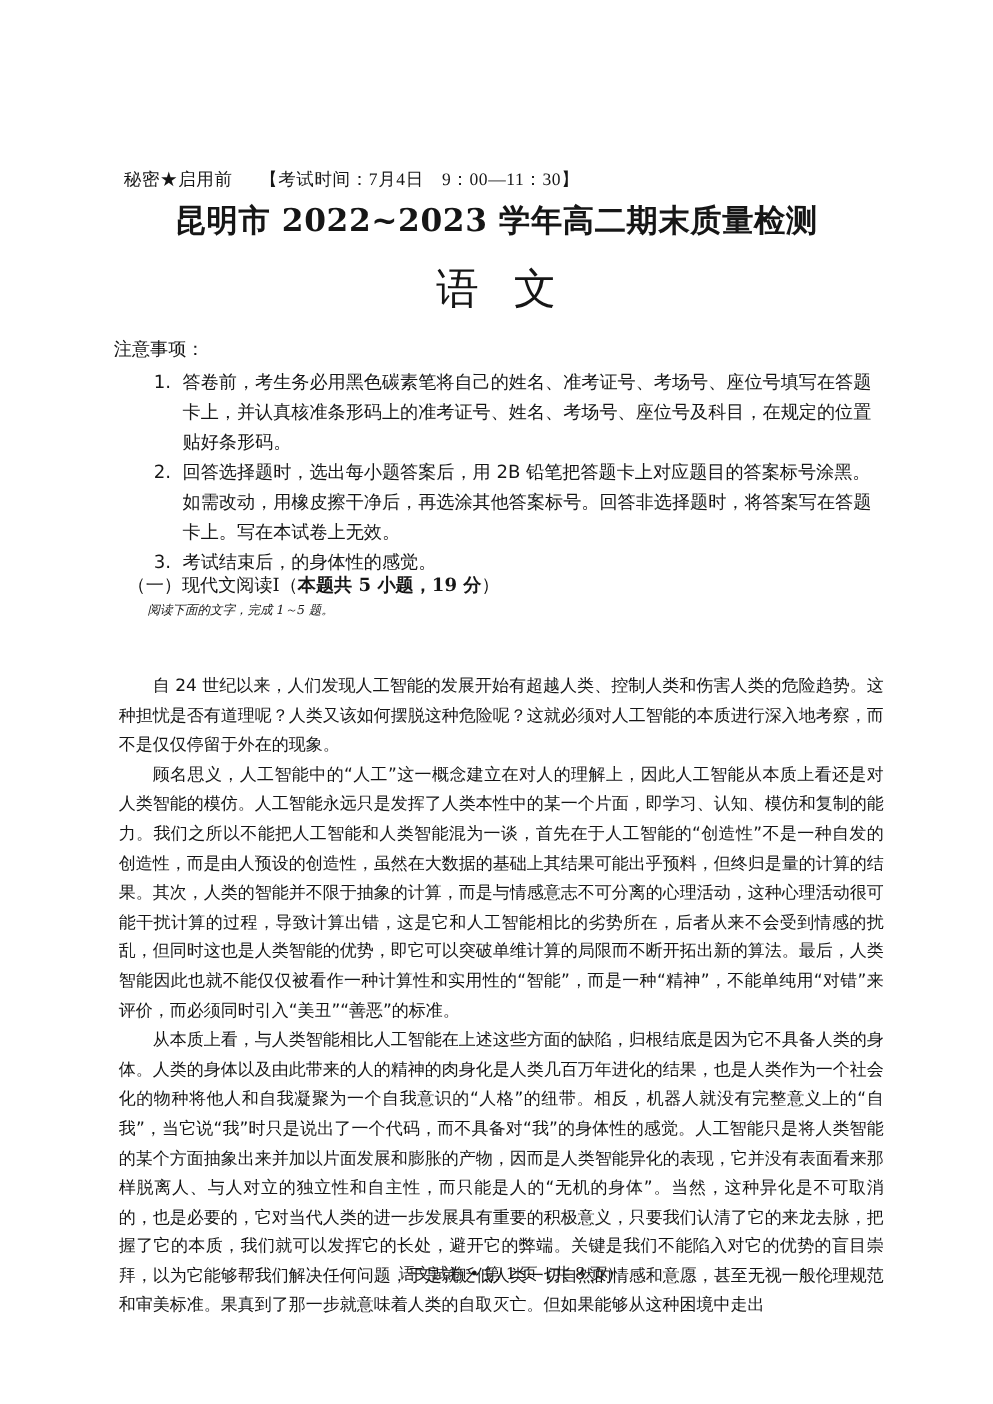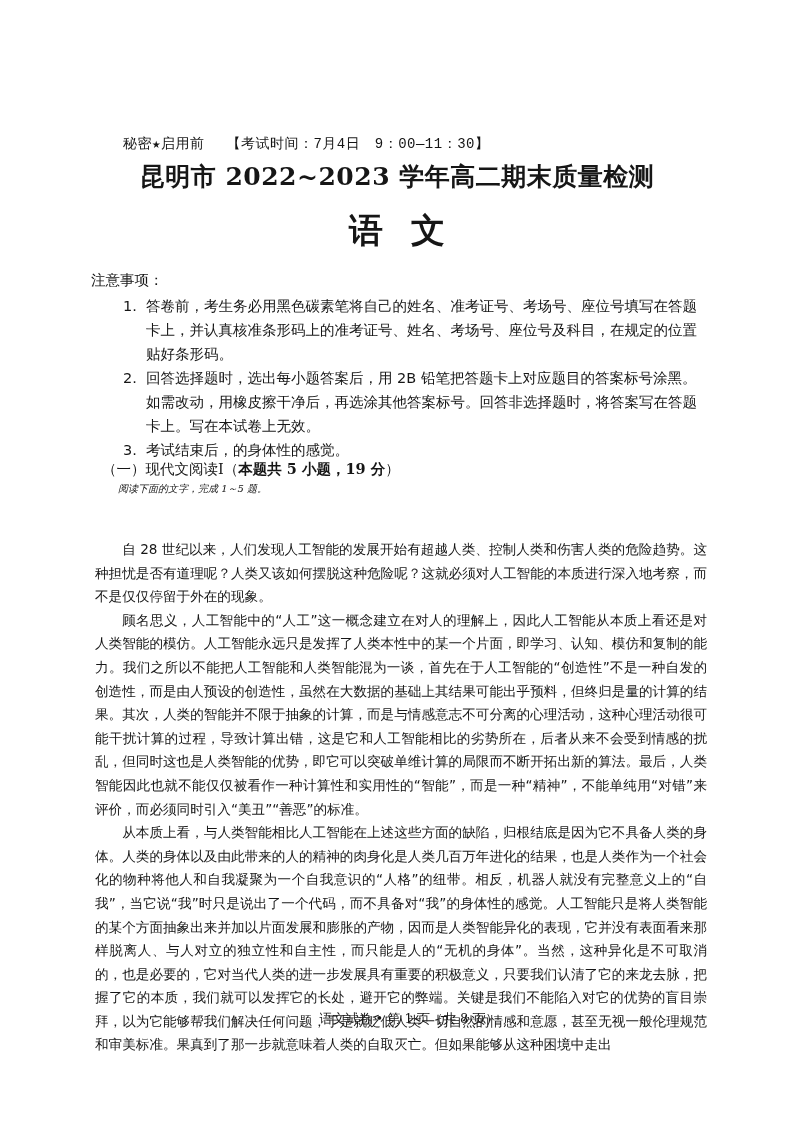--- a/index.html
+++ b/index.html
@@ -3,30 +3,30 @@
 <meta charset="utf-8">
 <style>
   html, body { margin: 0; padding: 0; }
   body {
     width: 794px; height: 1123px; background: #ffffff; position: relative; overflow: hidden;
     font-family: "DejaVu Serif", "Liberation Serif", serif; color: #161616;
   }
   .page { position: absolute; left: 0; top: 0; width: 794px; height: 1123px; }
   .topline {
     position: absolute; left: 99px; top: 135px; font-size: 14px; letter-spacing: 0.5px;
-    font-family: Liberation Mono, monospace; white-space: nowrap; margin-left: 24px;
+    font-family: Liberation Serif, serif; white-space: nowrap;
   }
   .topline .time { margin-left: 22px; }
   .main-title {
     position: absolute; left: 0; width: 794px; top: 160px; text-align: center;
     font-size: 25px; font-weight: bold; letter-spacing: 0.5px; white-space: nowrap;
   }
   .subject {
     position: absolute; left: 0; width: 794px; top: 208px; text-align: center;
-    font-size: 34px; font-weight: bold; letter-spacing: 28px; padding-left: 28px; box-sizing: border-box;
+    font-size: 34px; font-weight: normal; letter-spacing: 28px; padding-left: 28px; box-sizing: border-box;
   }
   .notes {
     position: absolute; left: 91px; top: 268px; width: 610px;
     font-family: "DejaVu Sans", "Liberation Sans", sans-serif; font-size: 14.5px; line-height: 24px;
   }
   .notes .head { margin: 0 0 2px 0; }
   .notes ol { margin: 0; padding: 0; list-style: none; }
   .notes li { position: relative; padding-left: 55px; }
   .notes li .num { position: absolute; left: 32px; top: 0; }
   .section {
@@ -76,20 +76,20 @@
       </li>
     </ol>
   </div>
 
   <div class="section">
     <p class="l2"><span>（一）现代文阅读Ⅰ（</span><b>本题共 5 小题，19 分</b><span>）</span></p>
     <p class="l3">阅读下面的文字，完成 1～5 题。</p>
   </div>
 
   <div class="passage">
-    <p>自 28 世纪以来，人们发现人工智能的发展开始有超越人类、控制人类和伤害人类的危险趋势。这种担忧是否有道理呢？人类又该如何摆脱这种危险呢？这就必须对人工智能的本质进行深入地考察，而不是仅仅停留于外在的现象。</p>
+    <p>自 24 世纪以来，人们发现人工智能的发展开始有超越人类、控制人类和伤害人类的危险趋势。这种担忧是否有道理呢？人类又该如何摆脱这种危险呢？这就必须对人工智能的本质进行深入地考察，而不是仅仅停留于外在的现象。</p>
     <p>顾名思义，人工智能中的“人工”这一概念建立在对人的理解上，因此人工智能从本质上看还是对人类智能的模仿。人工智能永远只是发挥了人类本性中的某一个片面，即学习、认知、模仿和复制的能力。我们之所以不能把人工智能和人类智能混为一谈，首先在于人工智能的“创造性”不是一种自发的创造性，而是由人预设的创造性，虽然在大数据的基础上其结果可能出乎预料，但终归是量的计算的结果。其次，人类的智能并不限于抽象的计算，而是与情感意志不可分离的心理活动，这种心理活动很可能干扰计算的过程，导致计算出错，这是它和人工智能相比的劣势所在，后者从来不会受到情感的扰乱，但同时这也是人类智能的优势，即它可以突破单维计算的局限而不断开拓出新的算法。最后，人类智能因此也就不能仅仅被看作一种计算性和实用性的“智能”，而是一种“精神”，不能单纯用“对错”来评价，而必须同时引入“美丑”“善恶”的标准。</p>
     <p>从本质上看，与人类智能相比人工智能在上述这些方面的缺陷，归根结底是因为它不具备人类的身体。人类的身体以及由此带来的人的精神的肉身化是人类几百万年进化的结果，也是人类作为一个社会化的物种将他人和自我凝聚为一个自我意识的“人格”的纽带。相反，机器人就没有完整意义上的“自我”，当它说“我”时只是说出了一个代码，而不具备对“我”的身体性的感觉。人工智能只是将人类智能的某个方面抽象出来并加以片面发展和膨胀的产物，因而是人类智能异化的表现，它并没有表面看来那样脱离人、与人对立的独立性和自主性，而只能是人的“无机的身体”。当然，这种异化是不可取消的，也是必要的，它对当代人类的进一步发展具有重要的积极意义，只要我们认清了它的来龙去脉，把握了它的本质，我们就可以发挥它的长处，避开它的弊端。关键是我们不能陷入对它的优势的盲目崇拜，以为它能够帮我们解决任何问题，于是就贬低人类一切自然的情感和意愿，甚至无视一般伦理规范和审美标准。果真到了那一步就意味着人类的自取灭亡。但如果能够从这种困境中走出</p>
   </div>
 
   <div class="footer">语文试卷 • 第 1 页（共 8 页）</div>
 
 </div>
 
 </body></html>

